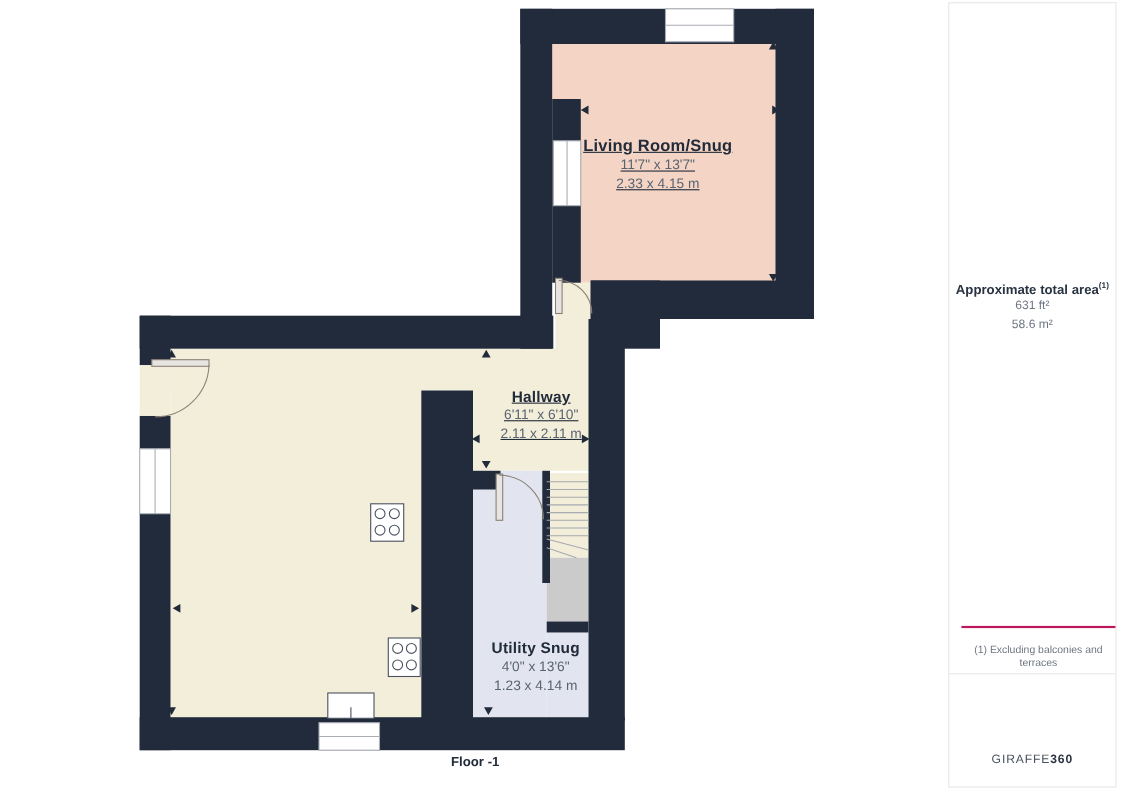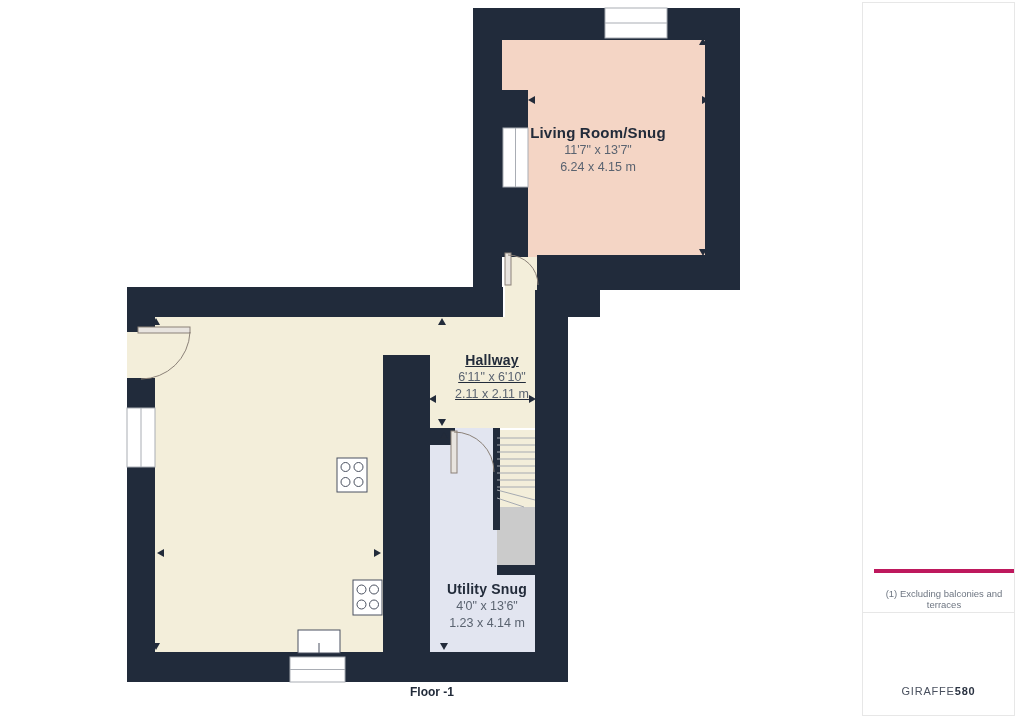--- a/index.html
+++ b/index.html
@@ -22,21 +22,21 @@
   .floor-label { position:absolute; text-align:center; font-weight:bold; font-size:12px; color:#222b3a; }
 
   
   .sidebar { position:absolute; left:862px; top:2px; width:153px; height:714px;
              background:#fff; border:1px solid #e7e7e7; }
   .sb-area { position:absolute; top:252px; left:0; right:0; text-align:center; }
   .sb-area-title { font-size:12px; font-weight:bold; color:#2a3342; }
   .sb-area-title sup { font-size:7.5px; }
   .sb-area-val { font-size:11px; color:#6e7682; line-height:17px; }
   .sb-area-val:first-of-type { margin-top:9px; }
-  .sb-note1 { position:absolute; top:566px; left:11px; right:0; border-top:4px solid #be185d;
+  .sb-note1 { position:absolute; top:566px; left:11px; right:0; border-top:2px solid #be185d;
               padding:15px 8px 0 8px; font-size:9.5px; color:#6e7682; text-align:center; }
   .sb-note2 { position:absolute; top:609px; bottom:0; left:0; right:0; border-top:1px solid #e7e7e7;
               padding:13px 10px 0 10px; font-size:9.5px; color:#6e7682; text-align:center; line-height:13px; }
   .sb-brand { position:absolute; bottom:17px; left:0; right:0; text-align:center;
               font-size:11px; letter-spacing:.8px; color:#49505e; }
   .sb-brand b { color:#2b3342; }
 </style>
 </head>
 <body>
 
@@ -147,38 +147,43 @@
         <path d="M536,399 l-7,-4 v8 z"></path>
       <path d="M156,318 l-4,7 h8 z"></path>
         <path d="M156,650 l-4,-7 h8 z"></path>
       <path d="M157,553 l7,-4 v8 z"></path>
         <path d="M381,553 l-7,-4 v8 z"></path>
       <path d="M444,432 l-4,7 h8 z"></path>
         <path d="M444,650 l-4,-7 h8 z"></path>
     </g>
   </svg>
 
-  <div class="room-label" style="left:504px;top:124px;width:188px;">
+  <div class="room-label" style="left:504px;top:124px;width:188px;text-decoration:underline;">
     <div class="room-name">Living Room/Snug</div>
     <div class="room-dim">11'7" x 13'7"</div>
-    <div class="room-dim">6.24 x 4.15 m</div>
+    <div class="room-dim">2.33 x 4.15 m</div>
   </div>
   <div class="room-label" style="left:412px;top:352px;width:160px;text-decoration:underline;">
     <div class="room-name sm">Hallway</div>
     <div class="room-dim">6'11" x 6'10"</div>
     <div class="room-dim">2.11 x 2.11 m</div>
   </div>
   <div class="room-label" style="left:407px;top:581px;width:160px;">
     <div class="room-name sm">Utility Snug</div>
     <div class="room-dim">4'0" x 13'6"</div>
     <div class="room-dim">1.23 x 4.14 m</div>
   </div>
 
   <div class="floor-label" style="left:332px;top:685px;width:200px;">Floor -1</div>
 
   <div class="sidebar">
+    <div class="sb-area">
+      <div class="sb-area-title"><span>Approximate total area</span><sup>(1)</sup></div>
+      <div class="sb-area-val">631 ft²</div>
+      <div class="sb-area-val">58.6 m²</div>
+    </div>
     <div class="sb-note1">(1) Excluding balconies and terraces</div>
     <div class="sb-note2">
-      <div class="sb-brand"><span>GIRAFFE</span><b>580</b></div>
+      <div class="sb-brand"><span>GIRAFFE</span><b>360</b></div>
     </div>
   </div>
 
 </div>
 
 </body></html>

